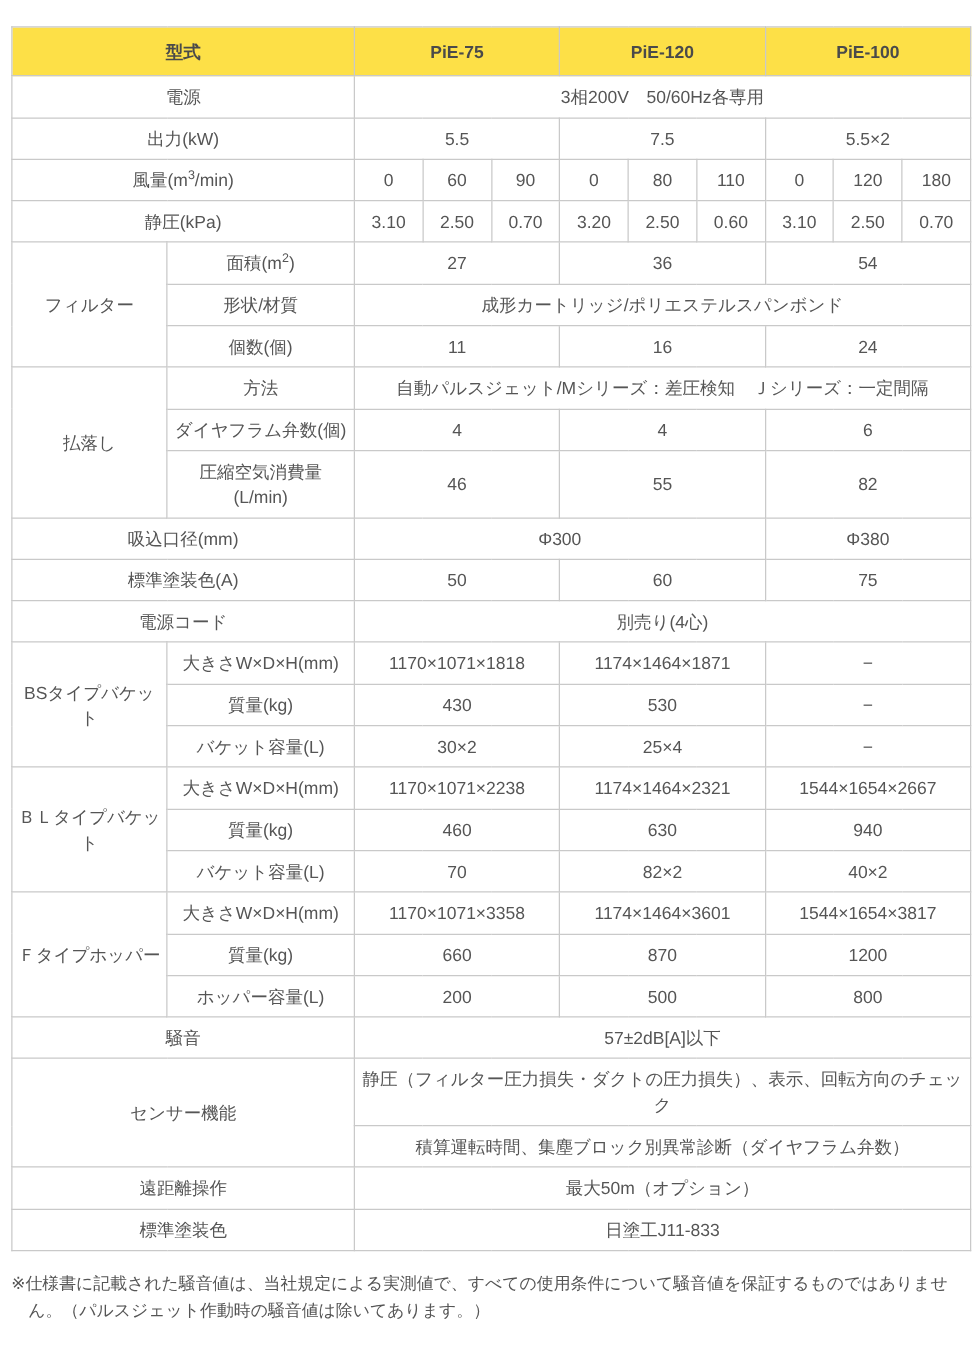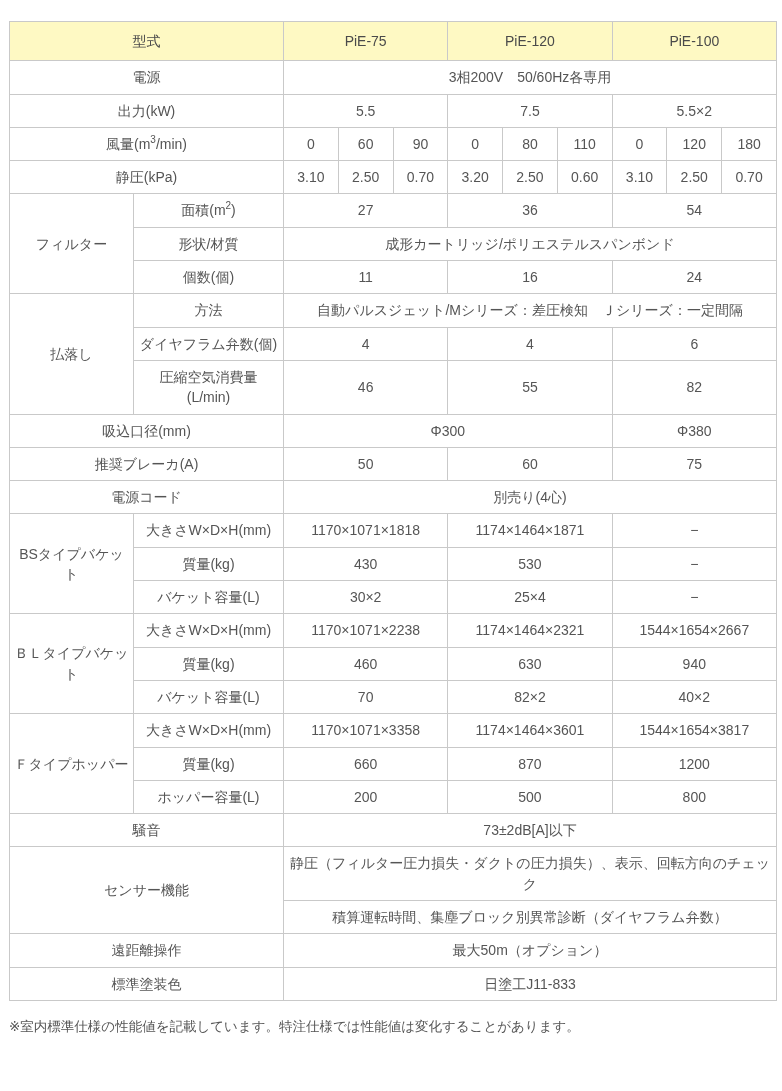--- a/index.html
+++ b/index.html
@@ -26,22 +26,22 @@
     vertical-align: middle;
     padding: 6px 3px;
     font-size: 14px;
     line-height: 1.45;
     color: #555555;
     font-weight: normal;
     word-break: break-word;
     overflow-wrap: break-word;
   }
   table.spec-table th {
-    background: #fef9c3;
-    font-weight: normal;
+    background: #fde047;
+    font-weight: bold;
     color: #4a4a4a;
     padding: 9px 3px;
   }
   td .unit-line { display: block; }
   sup { font-size: 10px; line-height: 0; }
   .notes {
     margin: 15px 8px 20px 9px;
     font-size: 13.5px;
     color: #555555;
     line-height: 1.65;
@@ -157,21 +157,21 @@
         <td colspan="3">82</td>
       </tr>
 
       <tr>
         <td colspan="2">吸込口径(mm)</td>
         <td colspan="6">Φ300</td>
         <td colspan="3">Φ380</td>
       </tr>
 
       <tr>
-        <td colspan="2">推奨ブレーカ(A)</td>
+        <td colspan="2">標準塗装色(A)</td>
         <td colspan="3">50</td>
         <td colspan="3">60</td>
         <td colspan="3">75</td>
       </tr>
 
       <tr>
         <td colspan="2">電源コード</td>
         <td colspan="9">別売り(4心)</td>
       </tr>
 
@@ -230,21 +230,21 @@
       </tr>
       <tr>
         <td>ホッパー容量(L)</td>
         <td colspan="3">200</td>
         <td colspan="3">500</td>
         <td colspan="3">800</td>
       </tr>
 
       <tr>
         <td colspan="2">騒音</td>
-        <td colspan="9">73±2dB[A]以下</td>
+        <td colspan="9">57±2dB[A]以下</td>
       </tr>
 
       <tr>
         <td colspan="2" rowspan="2">センサー機能</td>
         <td colspan="9">静圧（フィルター圧力損失・ダクトの圧力損失）、表示、回転方向のチェック</td>
       </tr>
       <tr>
         <td colspan="9">積算運転時間、集塵ブロック別異常診断（ダイヤフラム弁数）</td>
       </tr>
 
@@ -255,16 +255,16 @@
 
       <tr>
         <td colspan="2">標準塗装色</td>
         <td colspan="9">日塗工J11-833</td>
       </tr>
 
     </tbody>
   </table>
 
   <div class="notes">
-    <p class="note">※室内標準仕様の性能値を記載しています。特注仕様では性能値は変化することがあります。</p>
+    <p class="note">※仕様書に記載された騒音値は、当社規定による実測値で、すべての使用条件について騒音値を保証するものではありません。（パルスジェット作動時の騒音値は除いてあります。）</p>
   </div>
 
 </div>
 
 </body></html>

